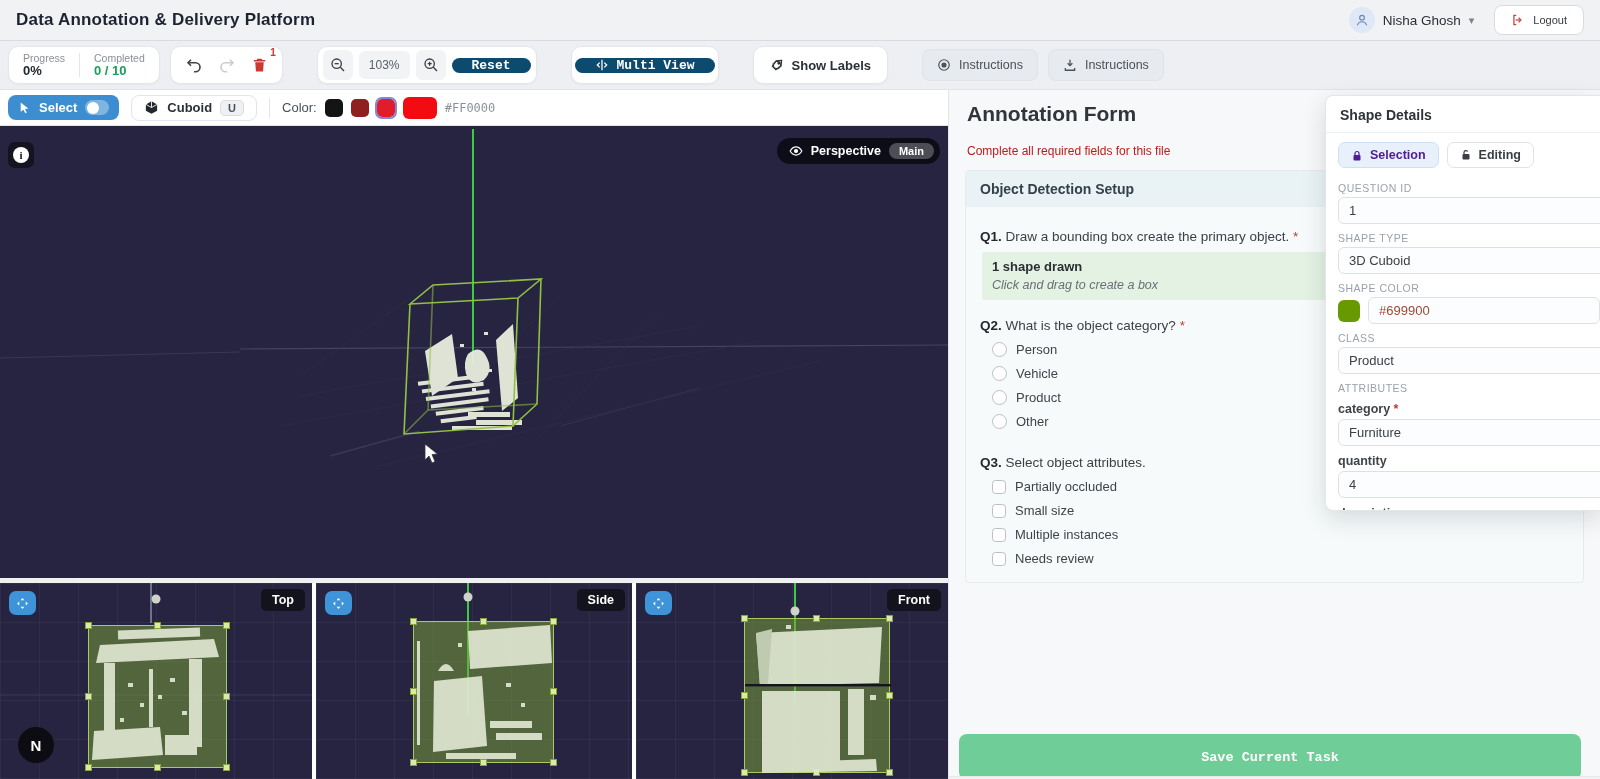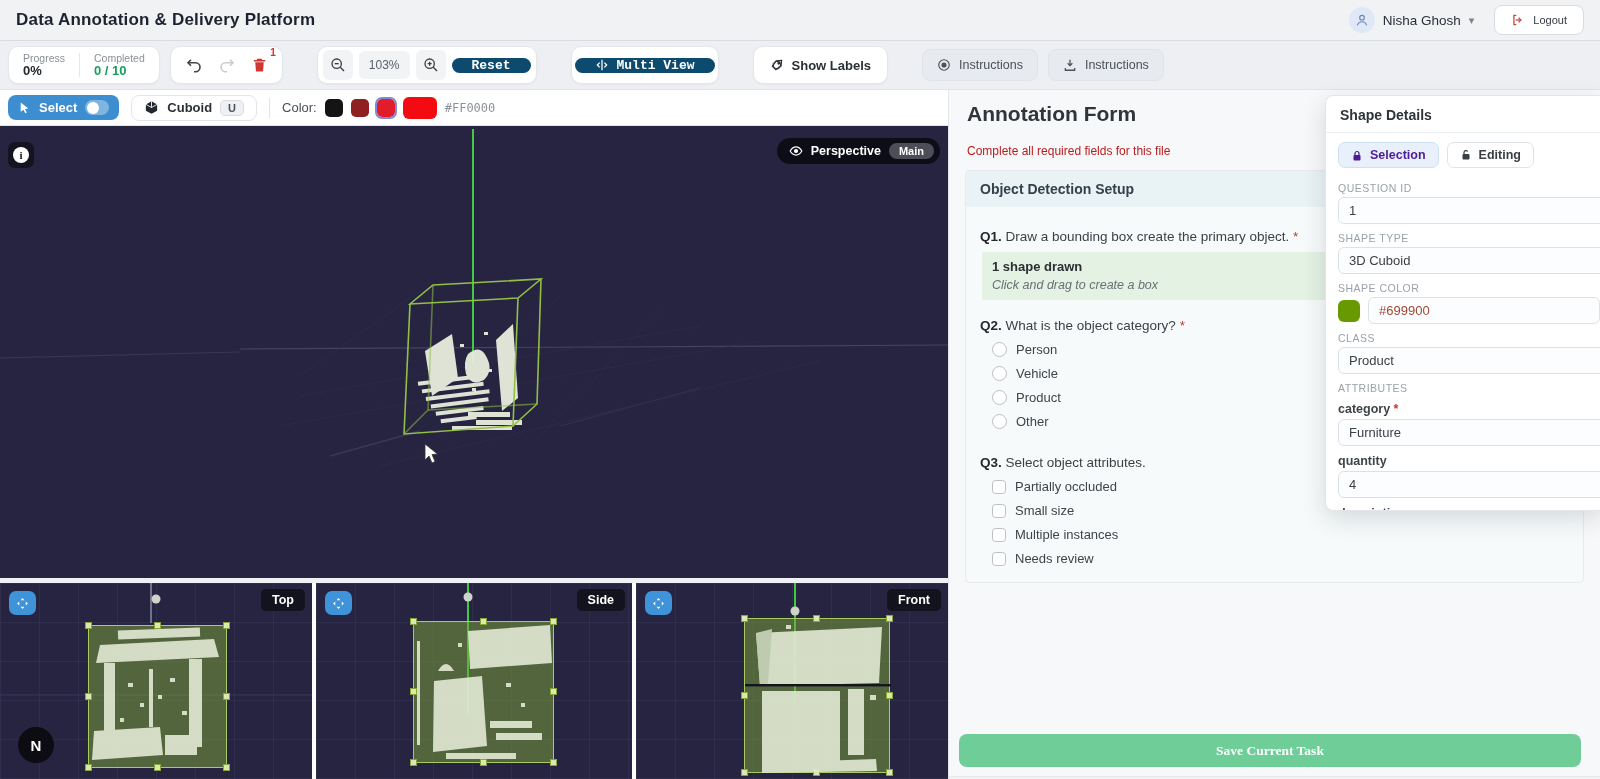--- a/index.html
+++ b/index.html
@@ -126,23 +126,23 @@
   .q-line b { color:#24282e; }
   .req { color:#c0392b; }
   .shape-band { background:#e3f2e3; margin:8px 0 0 2px; padding:7px 10px 8px; border-radius:2px; }
   .band-strong { font-size:13px; font-weight:700; color:#2b2f33; }
   .band-hint { font-size:12.5px; font-style:italic; color:#6a6f75; margin-top:4px; }
   .opt-row { display:flex; align-items:center; gap:9px; margin:9px 0 0 12px; cursor:pointer; }
   .radio { width:15px; height:15px; border-radius:50%; border:1.6px solid #b9bfc7; background:#fff; flex:0 0 auto; }
   .checkbox { width:14px; height:14px; border-radius:3.5px; border:1.6px solid #b9bfc7; background:#fff; flex:0 0 auto; }
   .opt-label { font-size:13px; color:#3f444b; }
   .spacer-q { height:8px; }
-  .save-task-btn { position:absolute; left:10px; top:644px; width:622px; height:33px; background:#6fcd97;
+  .save-task-btn { position:absolute; left:10px; top:644px; width:622px; height:46px; background:#6fcd97;
     border:none; border-radius:8px; color:#fff; font-size:13.5px; font-weight:700; cursor:pointer;
-    font-family:Liberation Serif, serif; }
+    font-family:Liberation Mono, monospace; }
   .ann-footer { position:absolute; left:0; top:686px; width:652px; height:40px; background:#f1f2f4;
     border-top:1px solid #e6e8eb; text-align:center; padding-top:6px; font-size:12.5px; color:#565c64; }
 
   
   .shape-panel { position:absolute; left:1325px; top:95px; width:275px; height:416px; background:#fff;
     border:1px solid #e2e5ea; border-right:none; border-radius:8px 0 0 8px;
     box-shadow:0 8px 24px rgba(20,30,50,.14); overflow:hidden; z-index:10; }
   .sp-title { padding:11px 14px 9px; font-size:14px; font-weight:700; color:#2f333a; border-bottom:1px solid #eceff2; }
   .sp-tabs { display:flex; gap:8px; padding:9px 12px 6px; }
   .sp-tab { display:flex; align-items:center; gap:7px; border-radius:7px; padding:5px 12px; font-size:12.5px;

